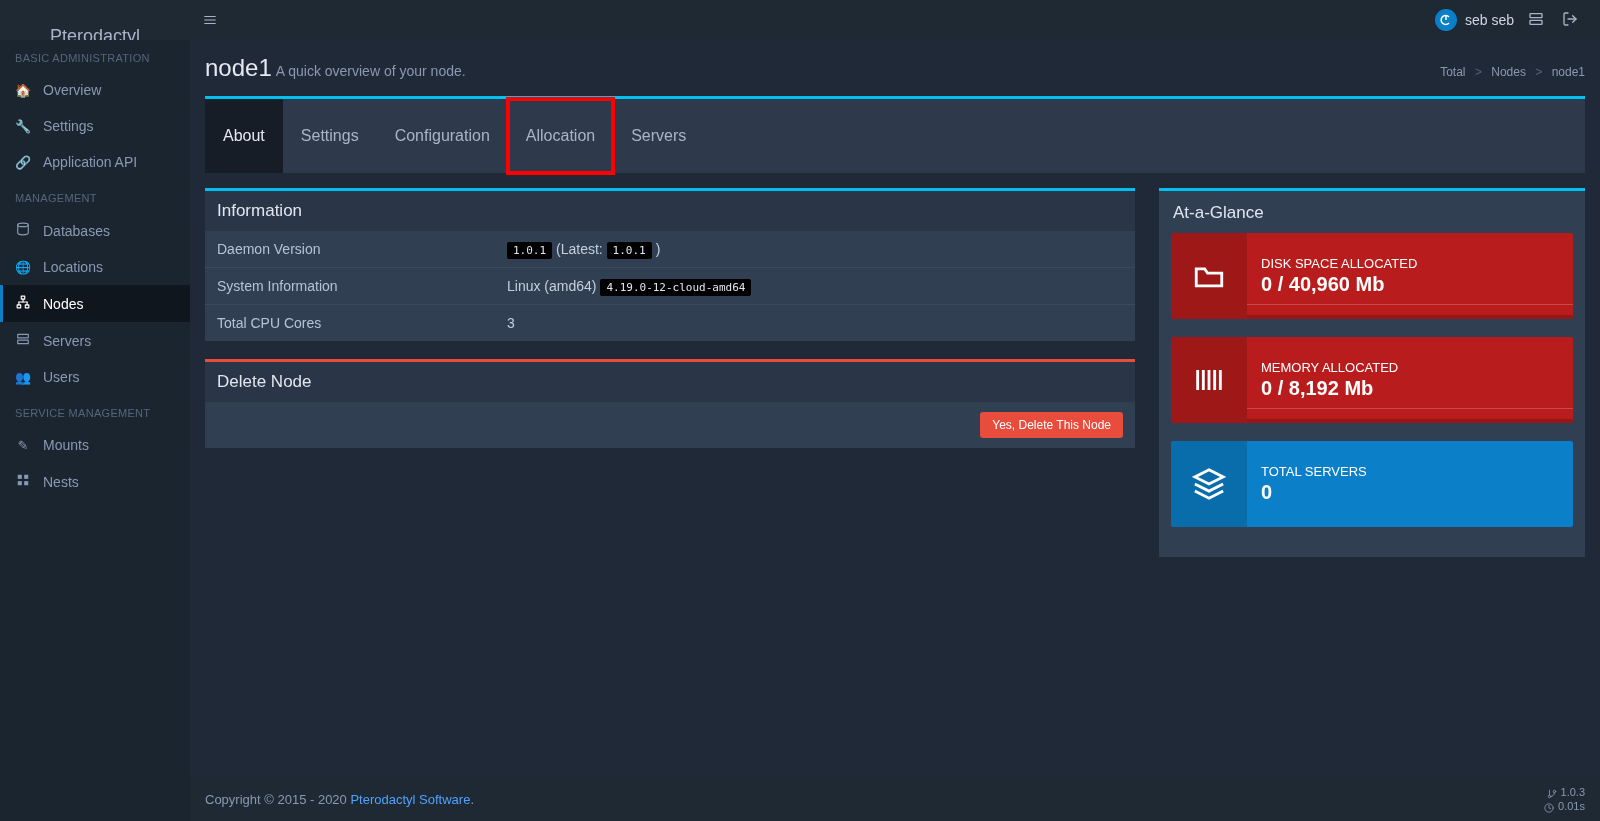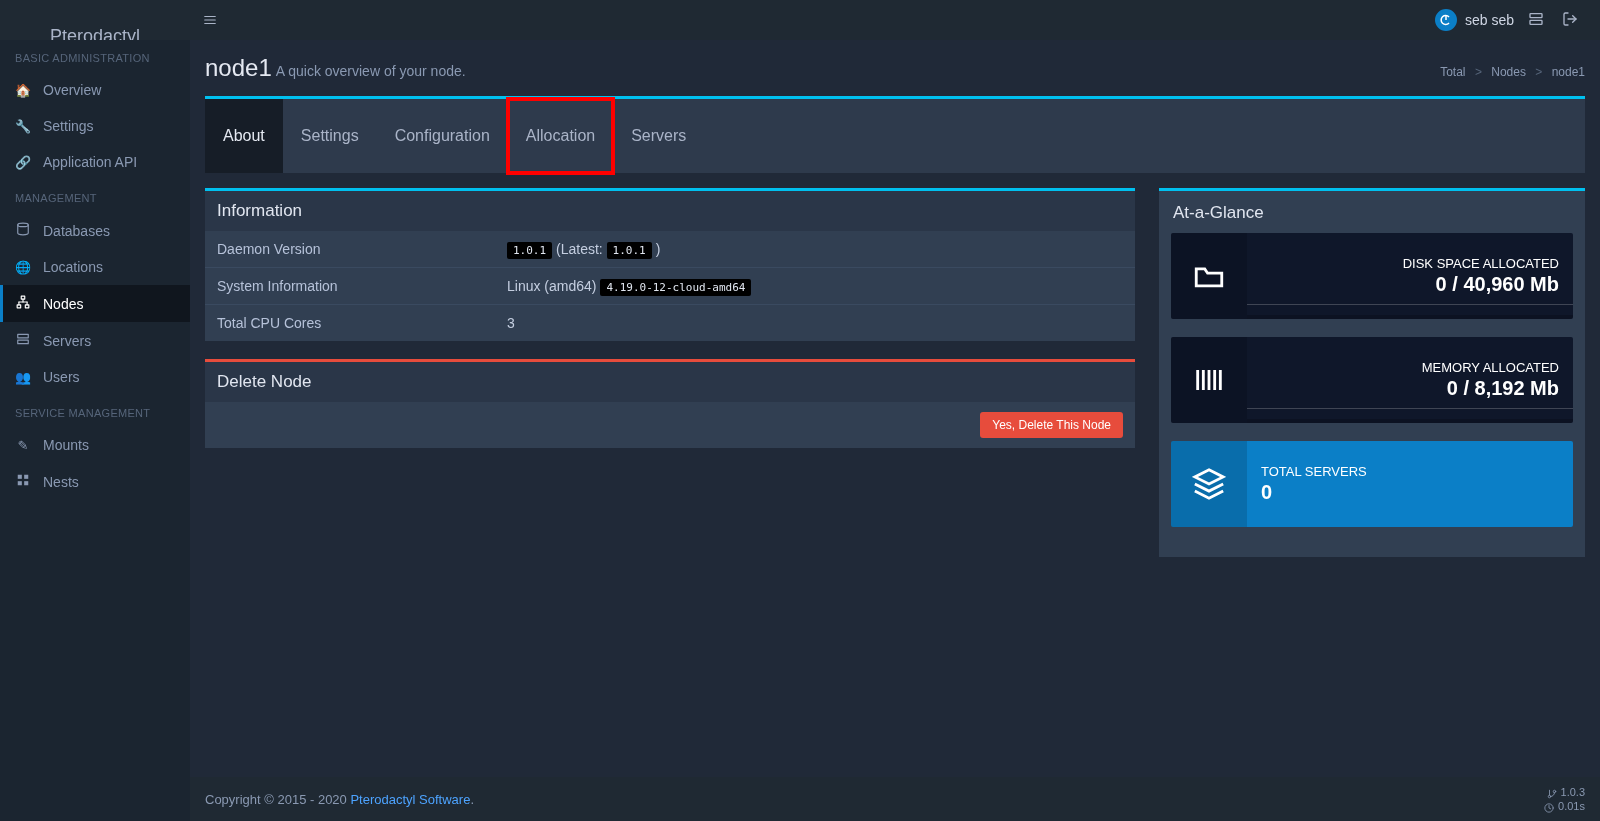--- a/index.html
+++ b/index.html
@@ -56,21 +56,21 @@
 .info-row:first-child { border-top:none; }
 .info-label { width:290px; color:#b6c2d9; }
 .info-value { color:#c4cee0; }
 .code-badge { background:#000000; color:#e1e6f0; font-family:monospace; font-size:11px; padding:2px 6px; border-radius:2px; }
 
 
 .btn-danger { background:#e74c3c; color:#fff; border:none; padding:6px 12px; font-size:12px; border-radius:3px; cursor:pointer; }
 
 
 .stat { display:flex; height:86px; margin-bottom:18px; border-radius:2px; overflow:hidden; position:relative; }
-.stat.green { background:#0f172a;text-align:right; }
+.stat.green { background:#b91c1c; }
 .stat.blue { background:#0b7fc7;justify-content:space-between; }
 .stat-icon { width:76px; display:flex; align-items:center; justify-content:center; background:rgba(0,0,0,0.14); }
 .stat-icon svg { width:34px; height:34px; stroke:#fff; fill:none; stroke-width:2; }
 .stat-body { flex:1; padding:10px 14px; display:flex; flex-direction:column; justify-content:center; color:#fff; position:relative; }
 .stat-label { font-size:13px; font-weight:500; }
 .stat-value { font-size:20px; font-weight:700; margin-top:2px; }
 .stat-bar { position:absolute; left:76px; right:0; bottom:0; height:4px; background:rgba(0,0,0,0.18); }
 .stat-bar-sep { position:absolute; right:0; bottom:14px; height:1px; left:76px; background:rgba(255,255,255,0.2); }
 
 

